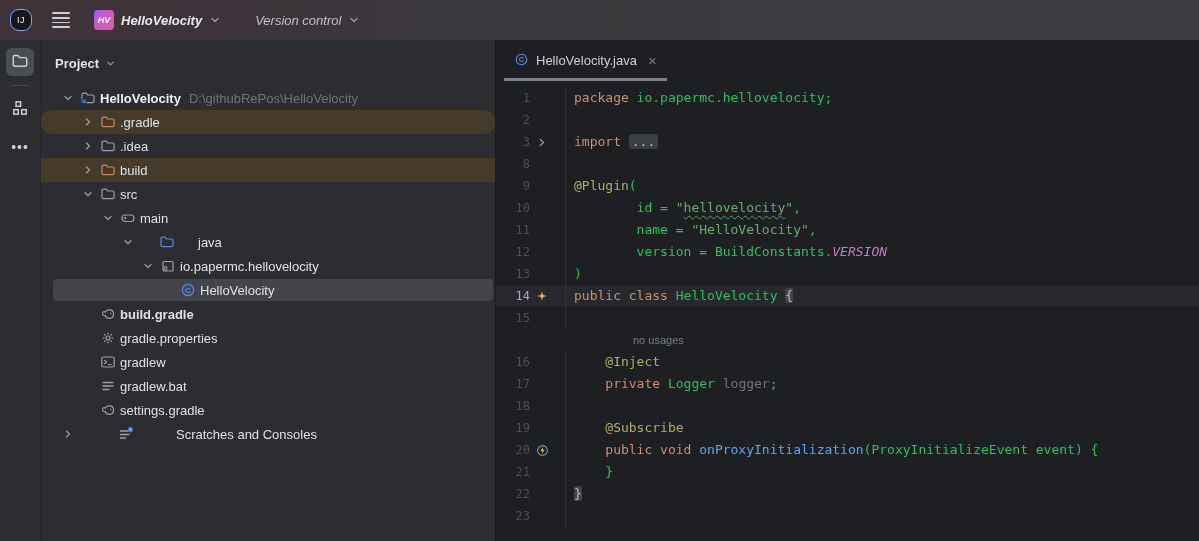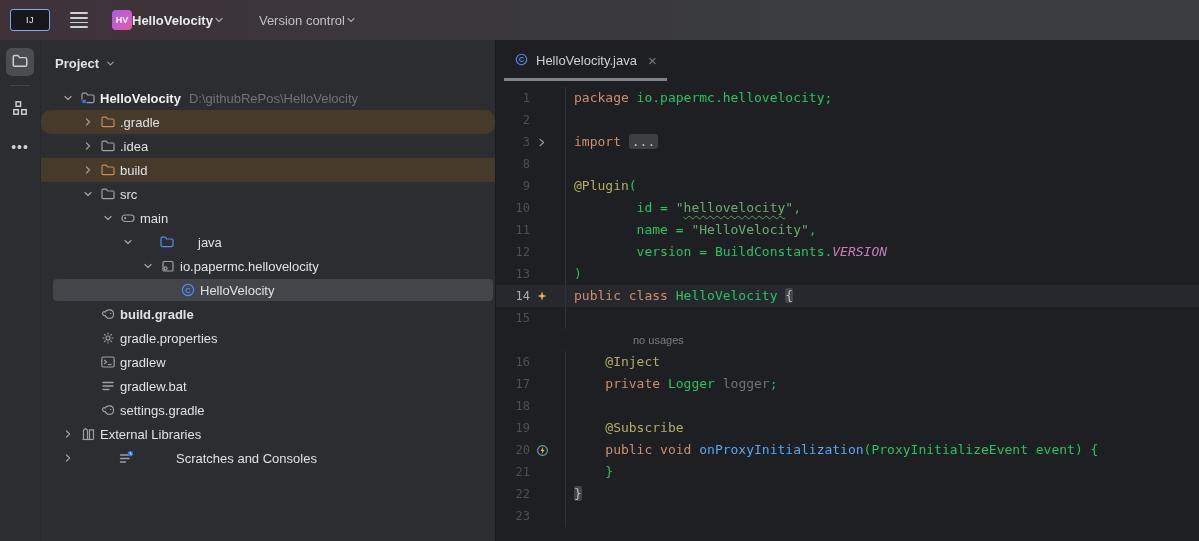--- a/index.html
+++ b/index.html
@@ -9,27 +9,27 @@
     font-family:"Liberation Sans", sans-serif; font-size:13px; color:#DFE1E5;
     background:#1E1F22;
   }
   
   .topbar {
     height:40px; display:flex; align-items:center;
     background:linear-gradient(to right, #3F3339 0%, #3C343A 18%, #3A393D 45%, #3B3D40 70%, #3B3D40 100%);
     padding-left:10px;
   }
   .app-icon {
-    width:40px; height:22px; border-radius:3px; background:#16171A;
+    width:22px; height:22px; border-radius:9px; background:#16171A;
     border:1px solid #7DA7F5; color:#F2F3F5; font-size:9px; font-weight:normal;
     display:flex; align-items:center; justify-content:center; letter-spacing:0.5px;
   }
   .burger { margin-left:20px; width:18px; display:flex; flex-direction:column; gap:3px; cursor:pointer; background:none; border:none; }
   .burger i { display:block; height:1.6px; background:#CED0D6; border-radius:1px; }
-  .widget { display:flex; align-items:center; cursor:pointer; }
+  .widget { display:flex; align-items:center; gap:7px; cursor:pointer;font-style:italic; }
   .proj-widget { margin-left:24px; font-weight:600; color:#E8EAEE; }
   .hv-badge {
     width:20px; height:20px; border-radius:4px; font-size:9px; font-weight:bold; color:#fff;
     background:linear-gradient(135deg,#A85CE0 0%, #CF5BC4 55%, #E25BA4 100%);
     display:flex; align-items:center; justify-content:center;
   }
   .vcs-widget { margin-left:34px; color:#BEC2C8; font-weight:400; }
   .chev svg { display:block; }
   
   .body { display:flex; height:501px; }
@@ -225,27 +225,20 @@
               </svg></span><span class="tlabel">gradlew</span></div>
           <div class="trow" style="padding-left: 37px;"><span class="tchev"></span><span class="ticon"><svg width="16" height="16" viewBox="0 0 16 16" stroke="#9DA0A6" stroke-width="1.3" stroke-linecap="round">
                 <line x1="3" y1="4.5" x2="13" y2="4.5"></line>
                 <line x1="3" y1="8" x2="13" y2="8"></line>
                 <line x1="3" y1="11.5" x2="9" y2="11.5"></line>
               </svg></span><span class="tlabel">gradlew.bat</span></div>
           <div class="trow" style="padding-left: 37px;"><span class="tchev"></span><span class="ticon"><svg width="16" height="16" viewBox="0 0 16 16" fill="none" stroke="#9DA0A6" stroke-width="1.1">
                 <path d="M5 6.2C5.6 5 7.4 3.9 9.4 3.9c2.4 0 4.2 1.8 4.2 4.2 0 2.3-1.5 4.3-4 4.3-2.6 0-3.8-1.4-4.4-2.9-.5.3-1.7-.1-2.3-.9-.6-.8-.5-2 .3-2.6.6-.4 1.4-.3 1.8.2Z"></path>
                 <circle cx="10.6" cy="7.4" r="0.7" fill="#9DA0A6" stroke="none"></circle>
               </svg></span><span class="tlabel">settings.gradle</span></div>
-          <div class="trow" style="padding-left: 17px;"><span class="tchev"><svg width="12" height="12" viewBox="0 0 16 16">
-                <polyline points="6,4 10,8 6,12" fill="none" stroke="#9DA0A6" stroke-width="1.6" stroke-linecap="round" stroke-linejoin="round"></polyline>
-              </svg></span><span class="ticon"><svg width="16" height="16" viewBox="0 0 16 16" fill="none" stroke="#9DA0A6" stroke-width="1.2">
-                <path d="M2.5 13.5h11"></path>
-                <path d="M3.5 13.5V4.2l2-1.7 2 1.7v9.3"></path>
-                <path d="M9.5 13.5V3.8h4v9.7"></path>
-              </svg></span><span class="tlabel">External Libraries</span></div>
           <div class="trow" style="padding-left: 17px; gap: 38px;"><span class="tchev"><svg width="12" height="12" viewBox="0 0 16 16">
                 <polyline points="6,4 10,8 6,12" fill="none" stroke="#9DA0A6" stroke-width="1.6" stroke-linecap="round" stroke-linejoin="round"></polyline>
               </svg></span><span class="ticon"><svg width="16" height="16" viewBox="0 0 16 16" stroke="#9DA0A6" stroke-width="1.3" stroke-linecap="round" fill="none">
                 <line x1="2.5" y1="5" x2="11" y2="5"></line>
                 <line x1="2.5" y1="8.5" x2="11" y2="8.5"></line>
                 <line x1="2.5" y1="12" x2="7.5" y2="12"></line>
                 <circle cx="12.3" cy="3.7" r="2.6" fill="#3574F0" stroke="none"></circle>
                 <path d="M12.3 2.6v1.2l.9.5" stroke="#fff" stroke-width="0.9"></path>
               </svg></span><span class="tlabel">Scratches and Consoles</span></div>
         </div>

